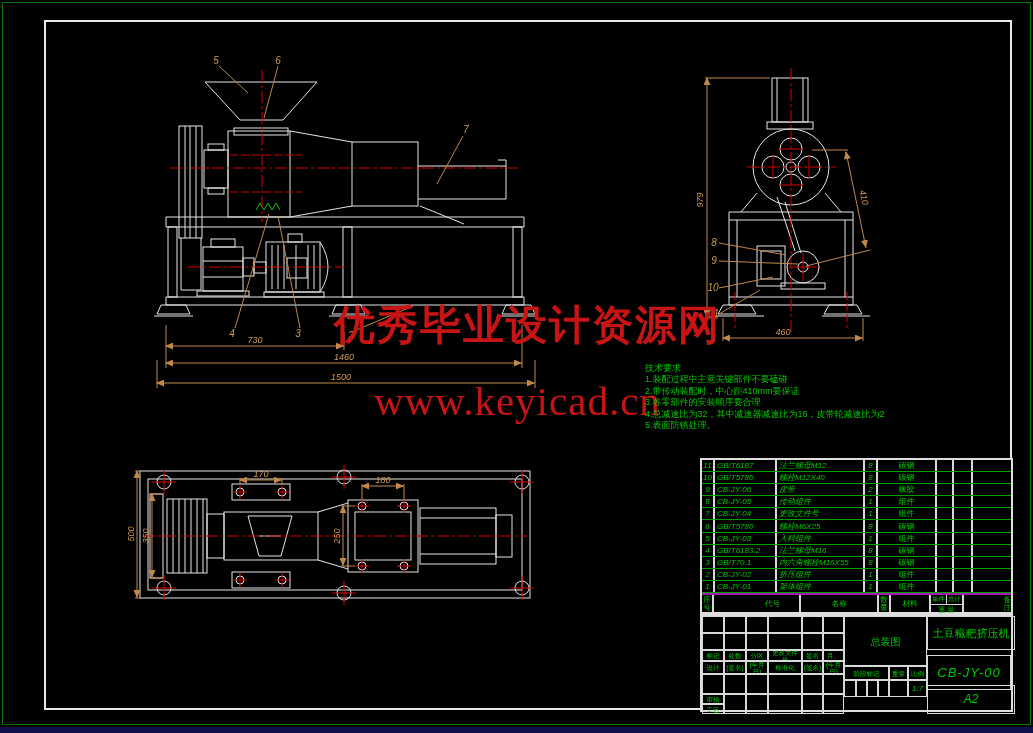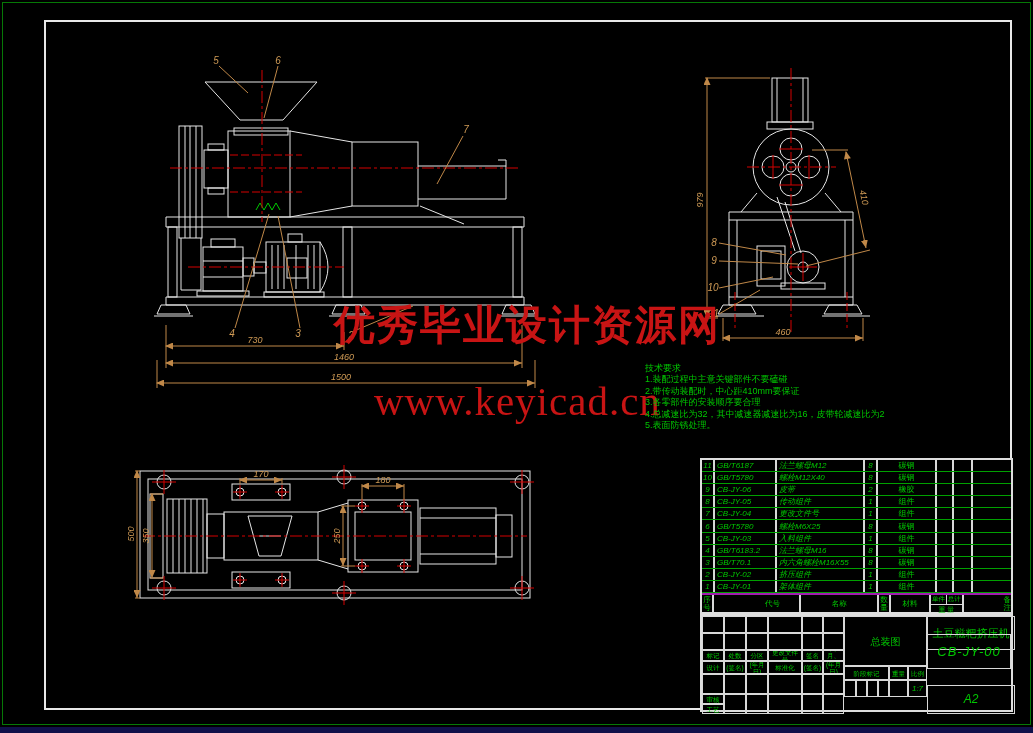--- a/index.html
+++ b/index.html
@@ -438,17 +438,17 @@
   <div class="tc" style="left:206px;top:50px;width:19px;height:14px;">比例</div>
   <div class="tc" style="left:142px;top:64px;width:12px;height:17px;"></div>
   <div class="tc" style="left:154px;top:64px;width:11px;height:17px;"></div>
   <div class="tc" style="left:165px;top:64px;width:11px;height:17px;"></div>
   <div class="tc" style="left:176px;top:64px;width:11px;height:17px;"></div>
   <div class="tc" style="left:187px;top:64px;width:19px;height:17px;"></div>
   <div class="tc it" style="left:206px;top:64px;width:19px;height:17px;font-size:8px;">1:7</div>
   <div class="tc" style="left:142px;top:81px;width:83px;height:17px;font-size:7.5px;margin-top:42px;">共 张 第 张</div>
 
   <div class="tc" style="left:225px;top:0;width:88px;height:34px;font-size:11px;line-height:12px;">土豆糍粑挤压机</div>
-  <div class="tc it" style="left:225px;top:18px;width:84px;height:35px;font-size:13px;letter-spacing:1px;">CB-JY-00</div>
+  <div class="tc it" style="left:225px;top:39px;width:84px;height:35px;font-size:13px;letter-spacing:1px;">CB-JY-00</div>
   <div class="tc it" style="left:225px;top:69px;width:88px;height:29px;font-size:12px;">A2</div>
 </div>
 
 <div class="bottom-strip"></div>
 
 </body></html>

